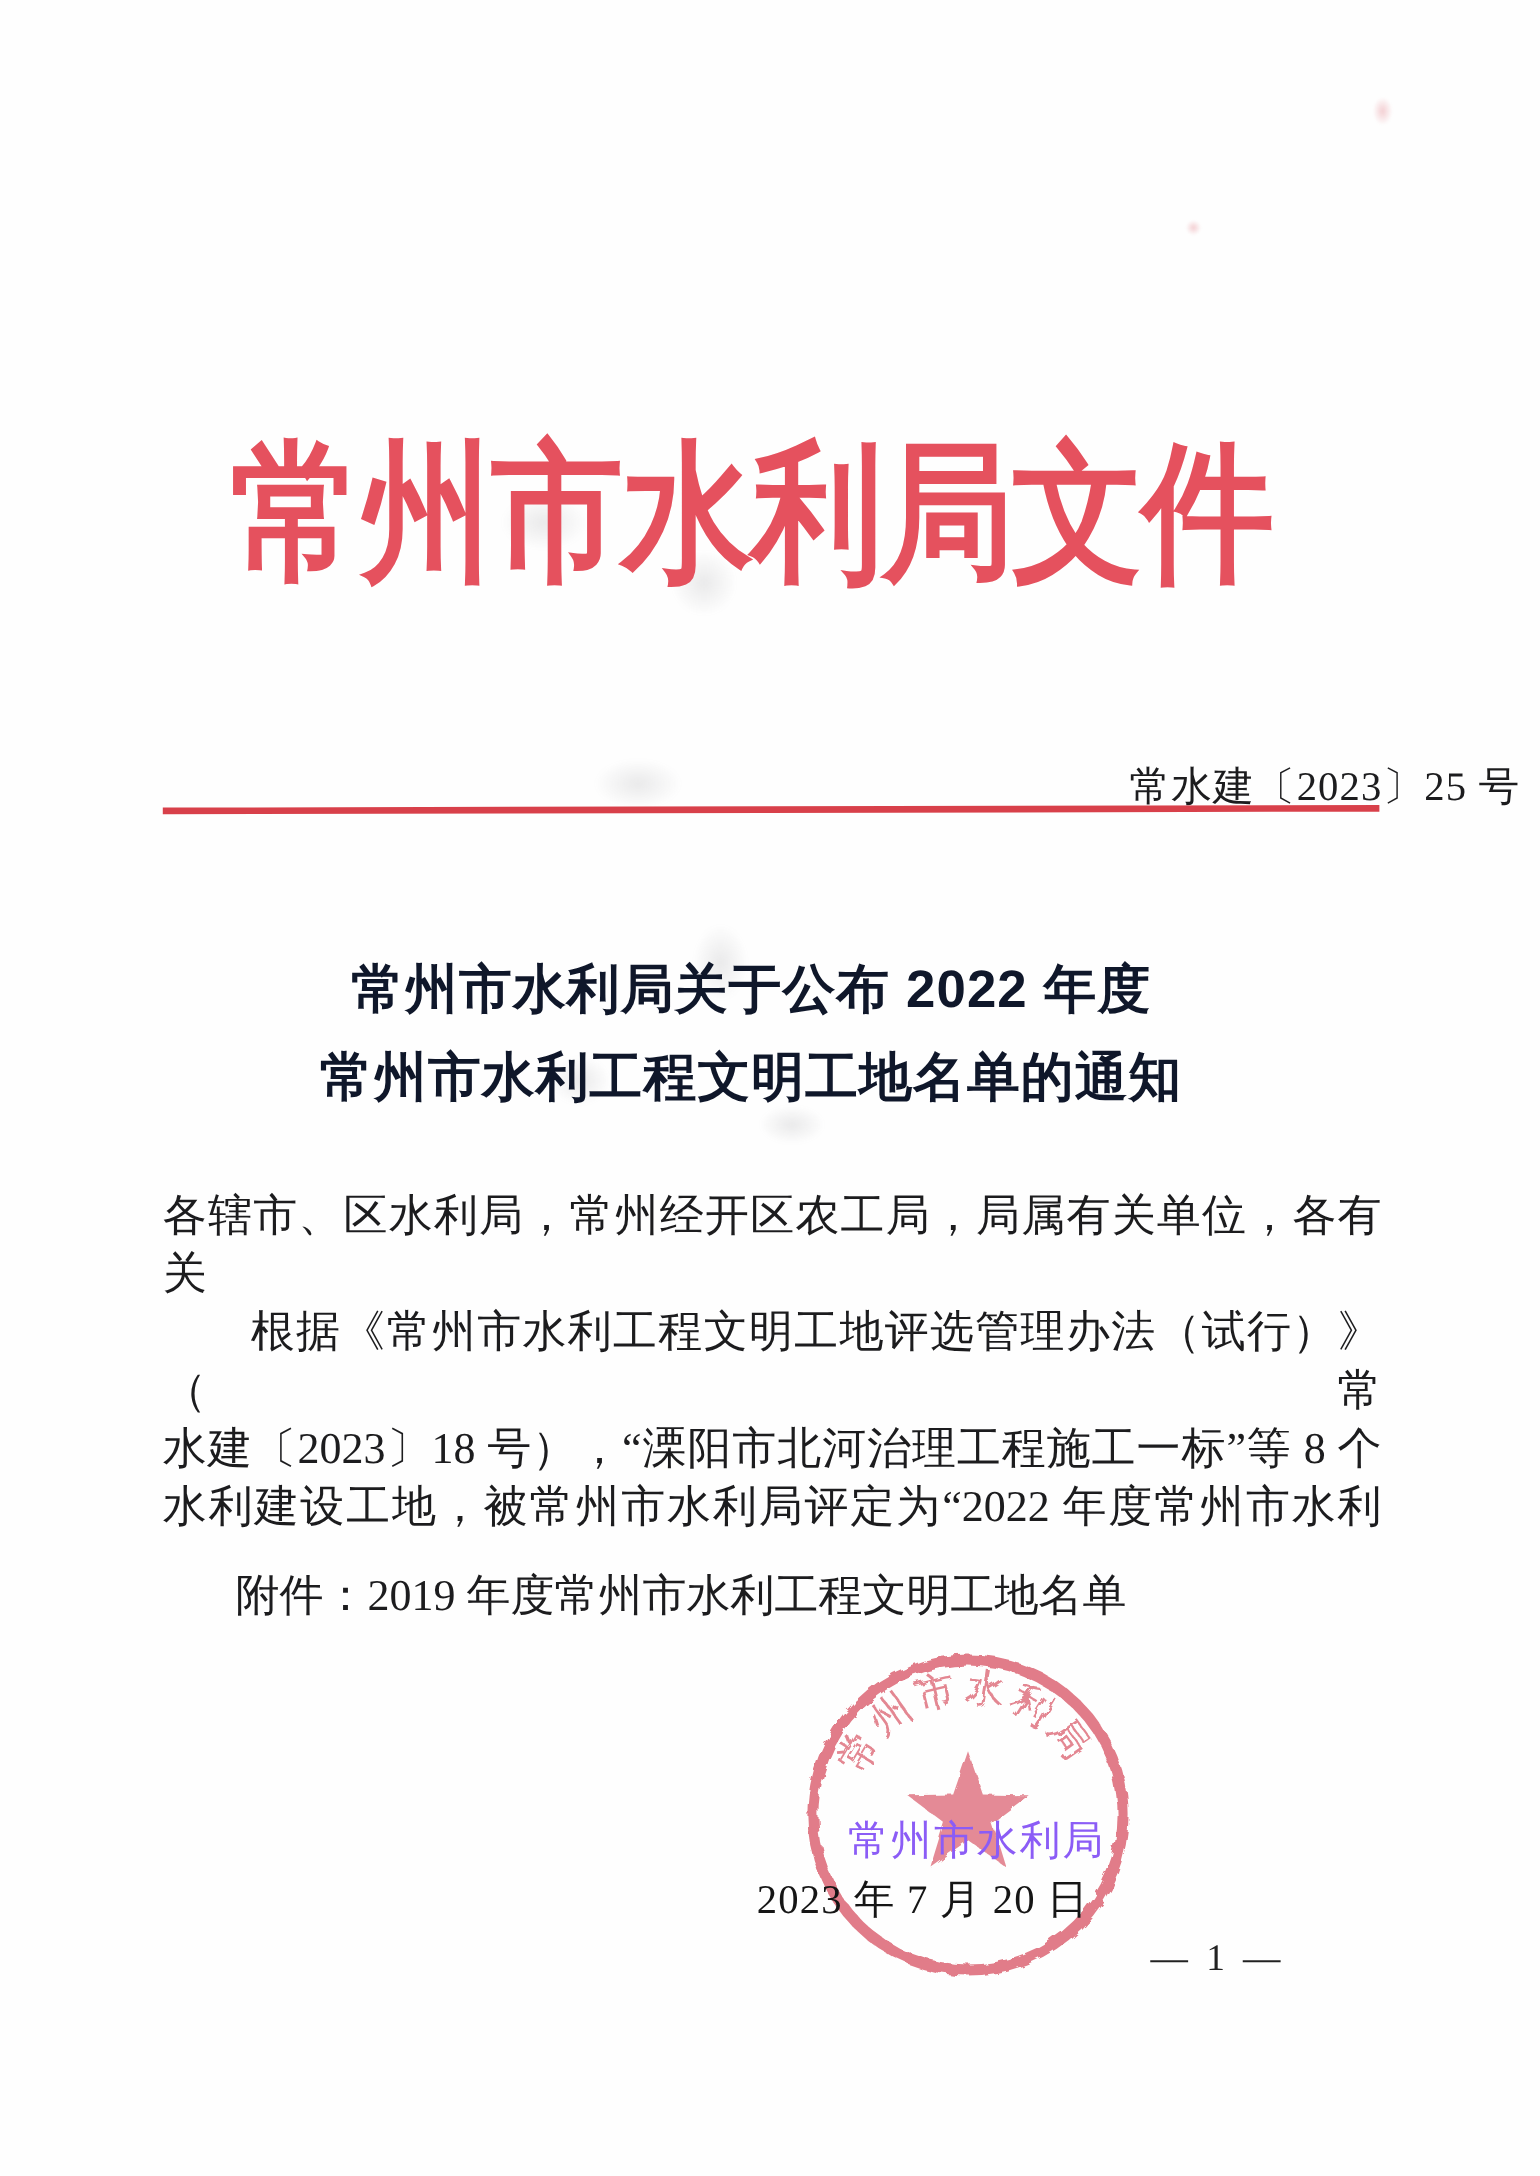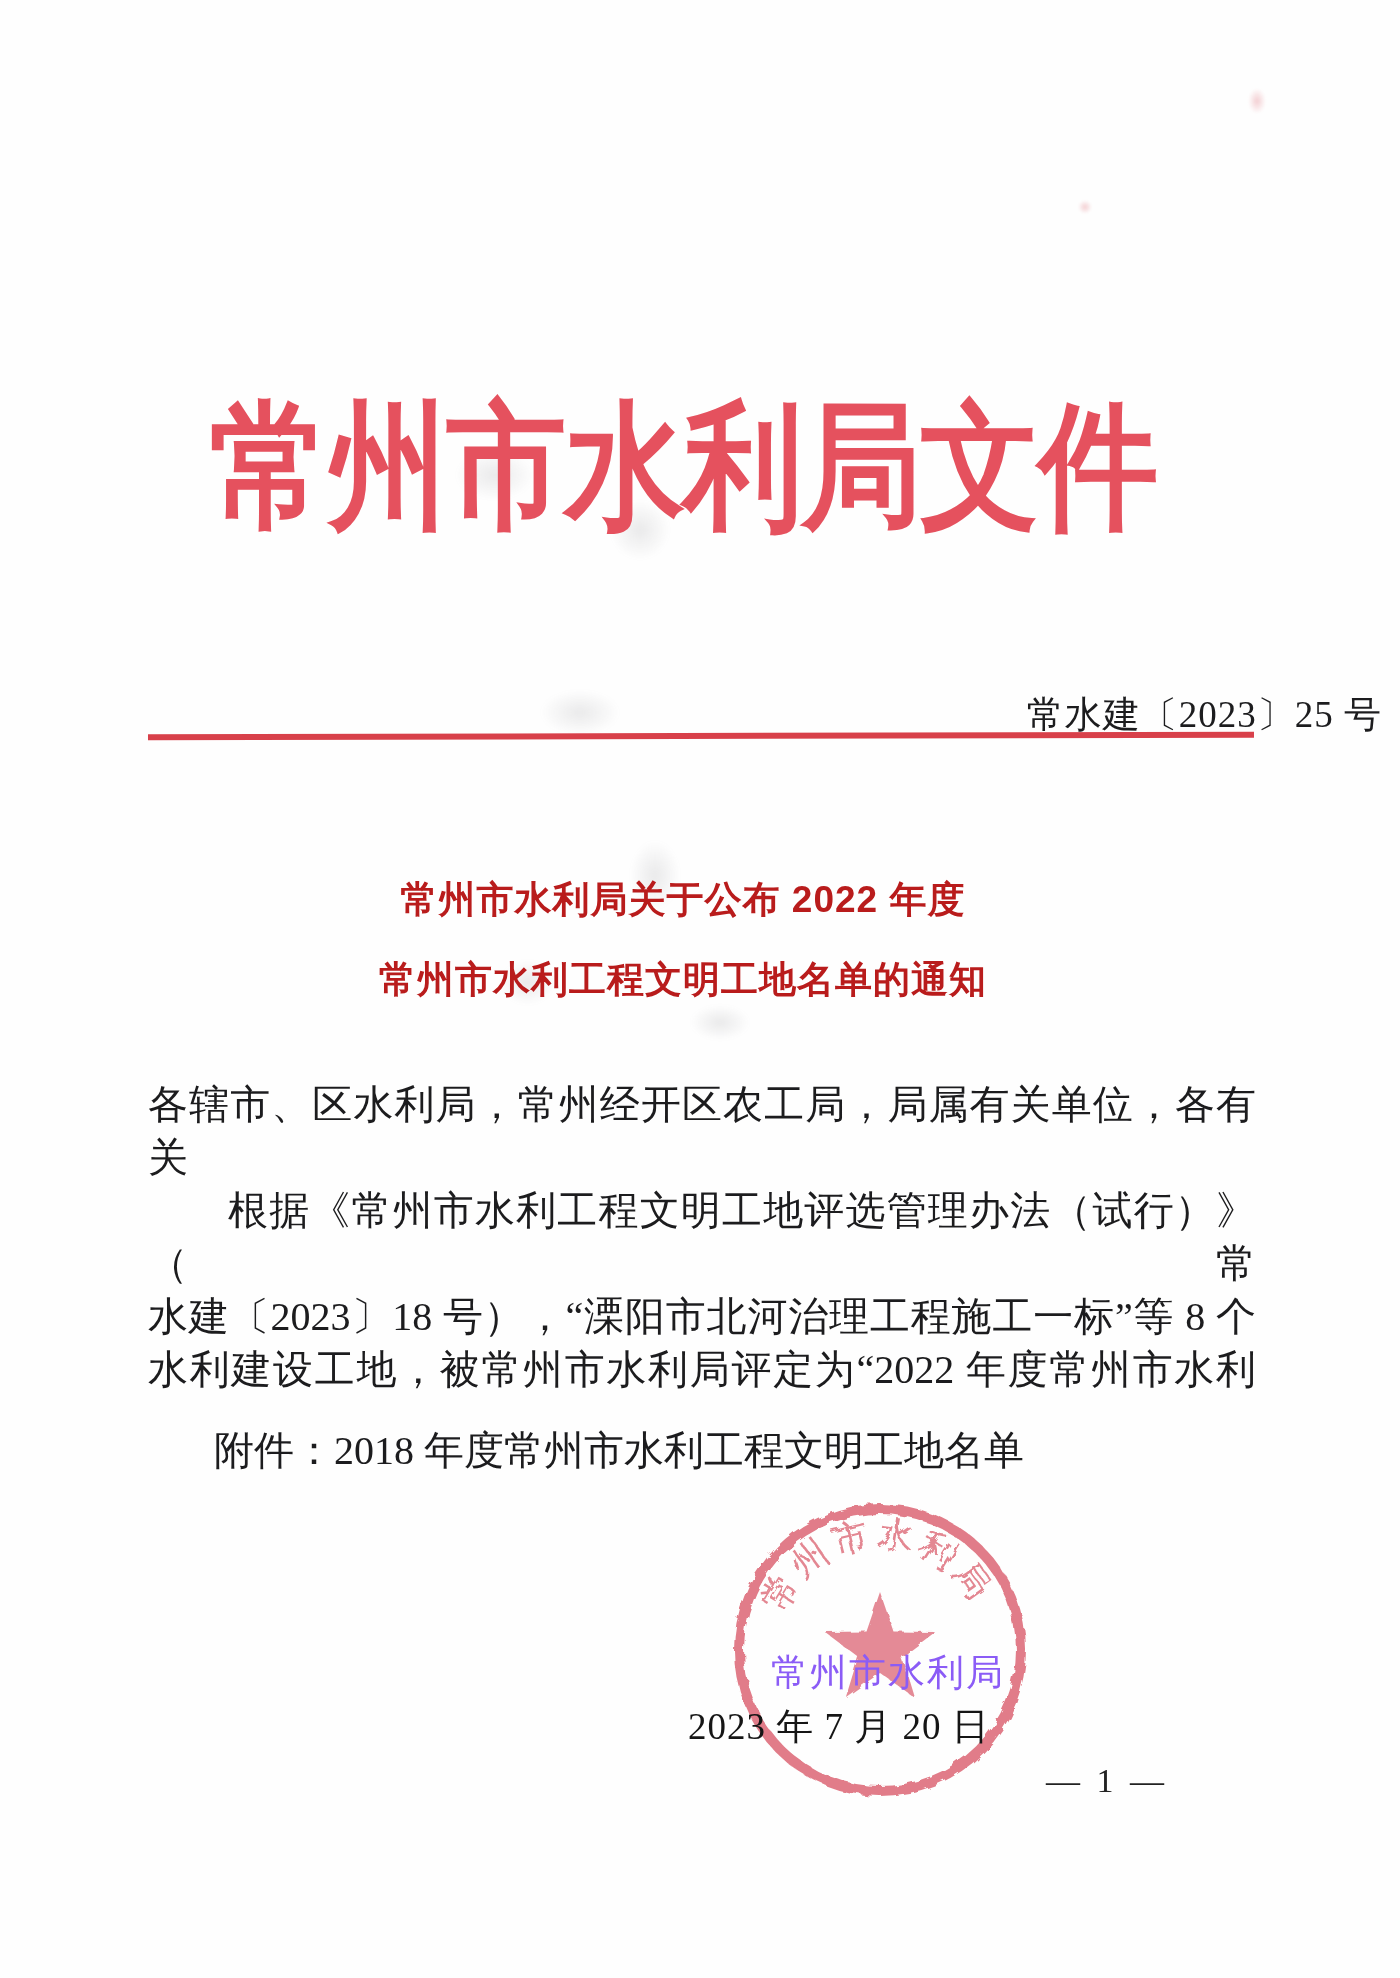--- a/index.html
+++ b/index.html
@@ -57,23 +57,23 @@
     background: var(--rule-red);
     transform: rotate(-0.12deg);
   }
 
   .doc-title {
     position: absolute;
     top: 860px; left: 0; width: 1366px;
     text-align: center;
     font-family: "Liberation Sans", "DejaVu Sans", sans-serif;
     font-weight: 700;
-    font-size: 37px;
+    font-size: 48px;
     line-height: 80px;
-    color: #b91c1c;
+    color: #0f172a;
     letter-spacing: 1px;
   }
 
   .body-text {
     position: absolute;
     top: 1078px; left: 148px;
     width: 1108px;
     font-size: 40px;
     line-height: 53px;
     color: var(--text-black);
@@ -168,21 +168,21 @@
     <div>常州市水利工程文明工地名单的通知</div>
   </div>
 
   <div class="body-text">
       <div class="body-line fill">各辖市、区水利局，常州经开区农工局，局属有关单位，各有关</div>
       <div class="body-line fill indent">根据《常州市水利工程文明工地评选管理办法（试行）》（常</div>
       <div class="body-line fill">水建〔2023〕18 号），“溧阳市北河治理工程施工一标”等 8 个</div>
       <div class="body-line fill">水利建设工地，被常州市水利局评定为“2022 年度常州市水利</div>
     </div>
 
-  <div class="attachment">附件：2018 年度常州市水利工程文明工地名单</div>
+  <div class="attachment">附件：2019 年度常州市水利工程文明工地名单</div>
 
   <svg class="seal-svg" viewBox="0 0 328 328">
     <defs>
       <filter id="rough" x="-10%" y="-10%" width="120%" height="120%">
         <feTurbulence type="fractalNoise" baseFrequency="0.09" numOctaves="2" result="n"></feTurbulence>
         <feDisplacementMap in="SourceGraphic" in2="n" scale="7"></feDisplacementMap>
       </filter>
       <path id="sealArc" d="M 67 129 A 103 103 0 0 1 261 129" fill="none"></path>
     </defs>
     <g filter="url(#rough)">

